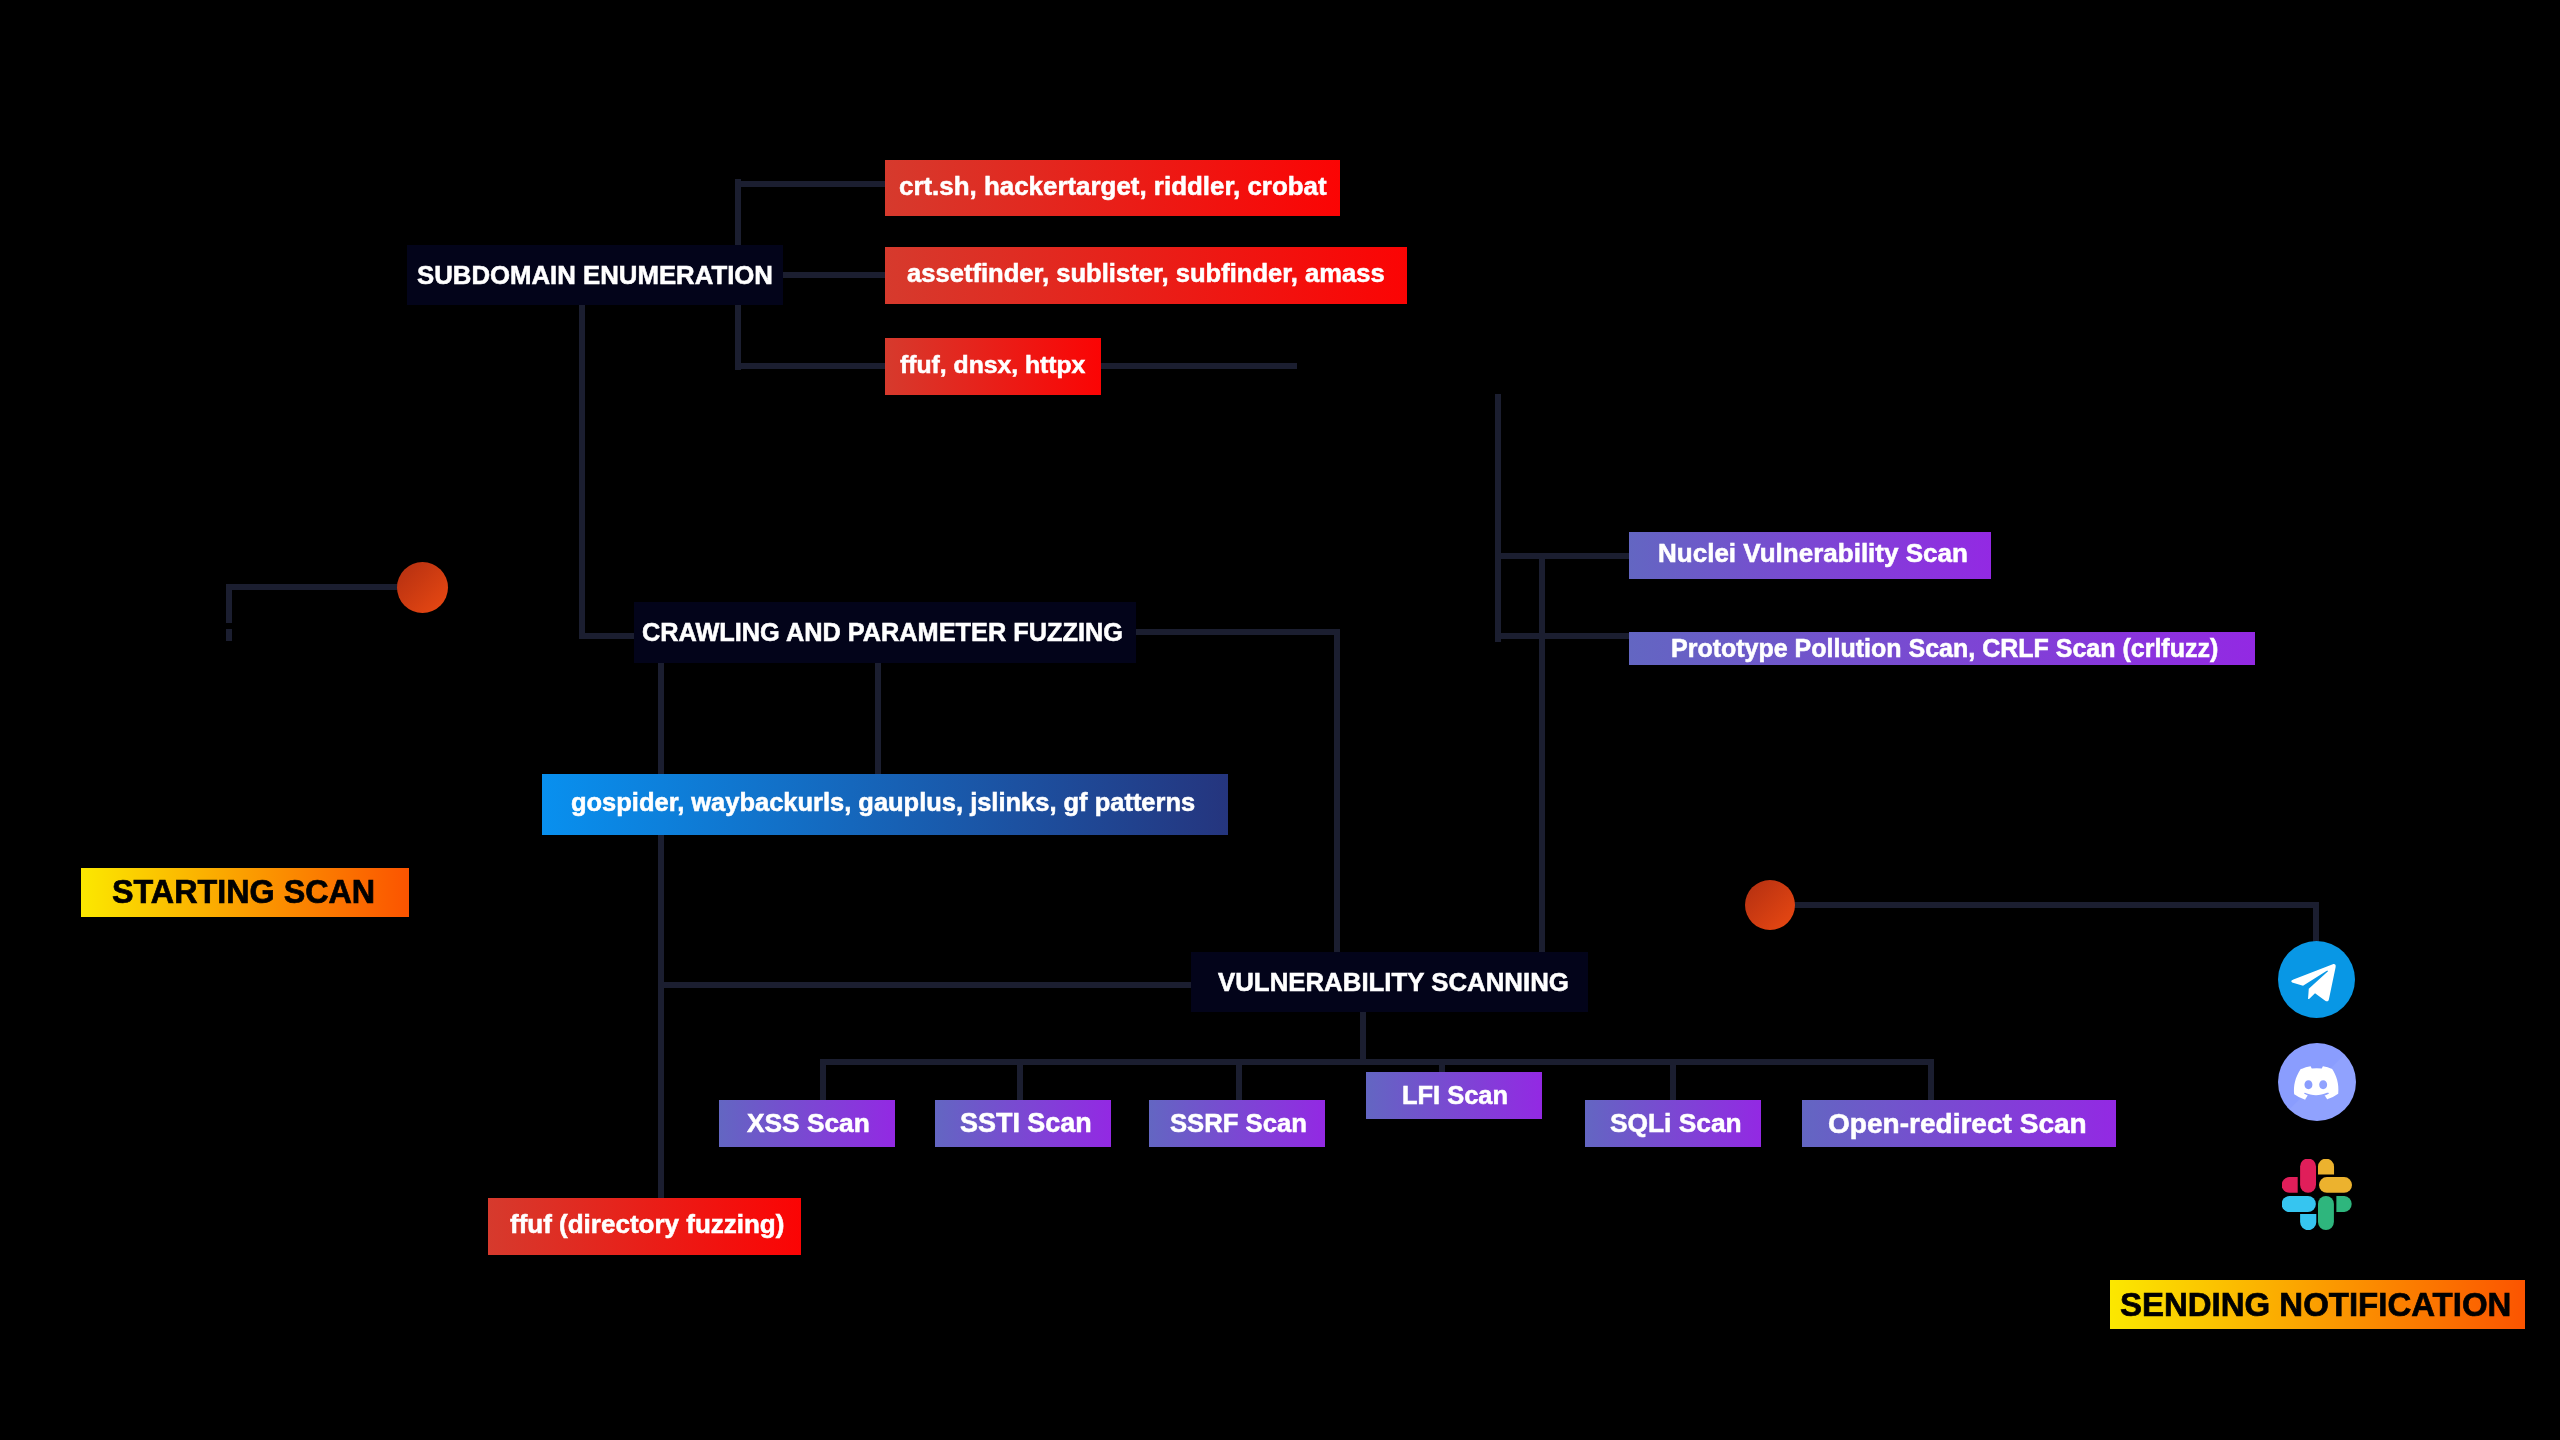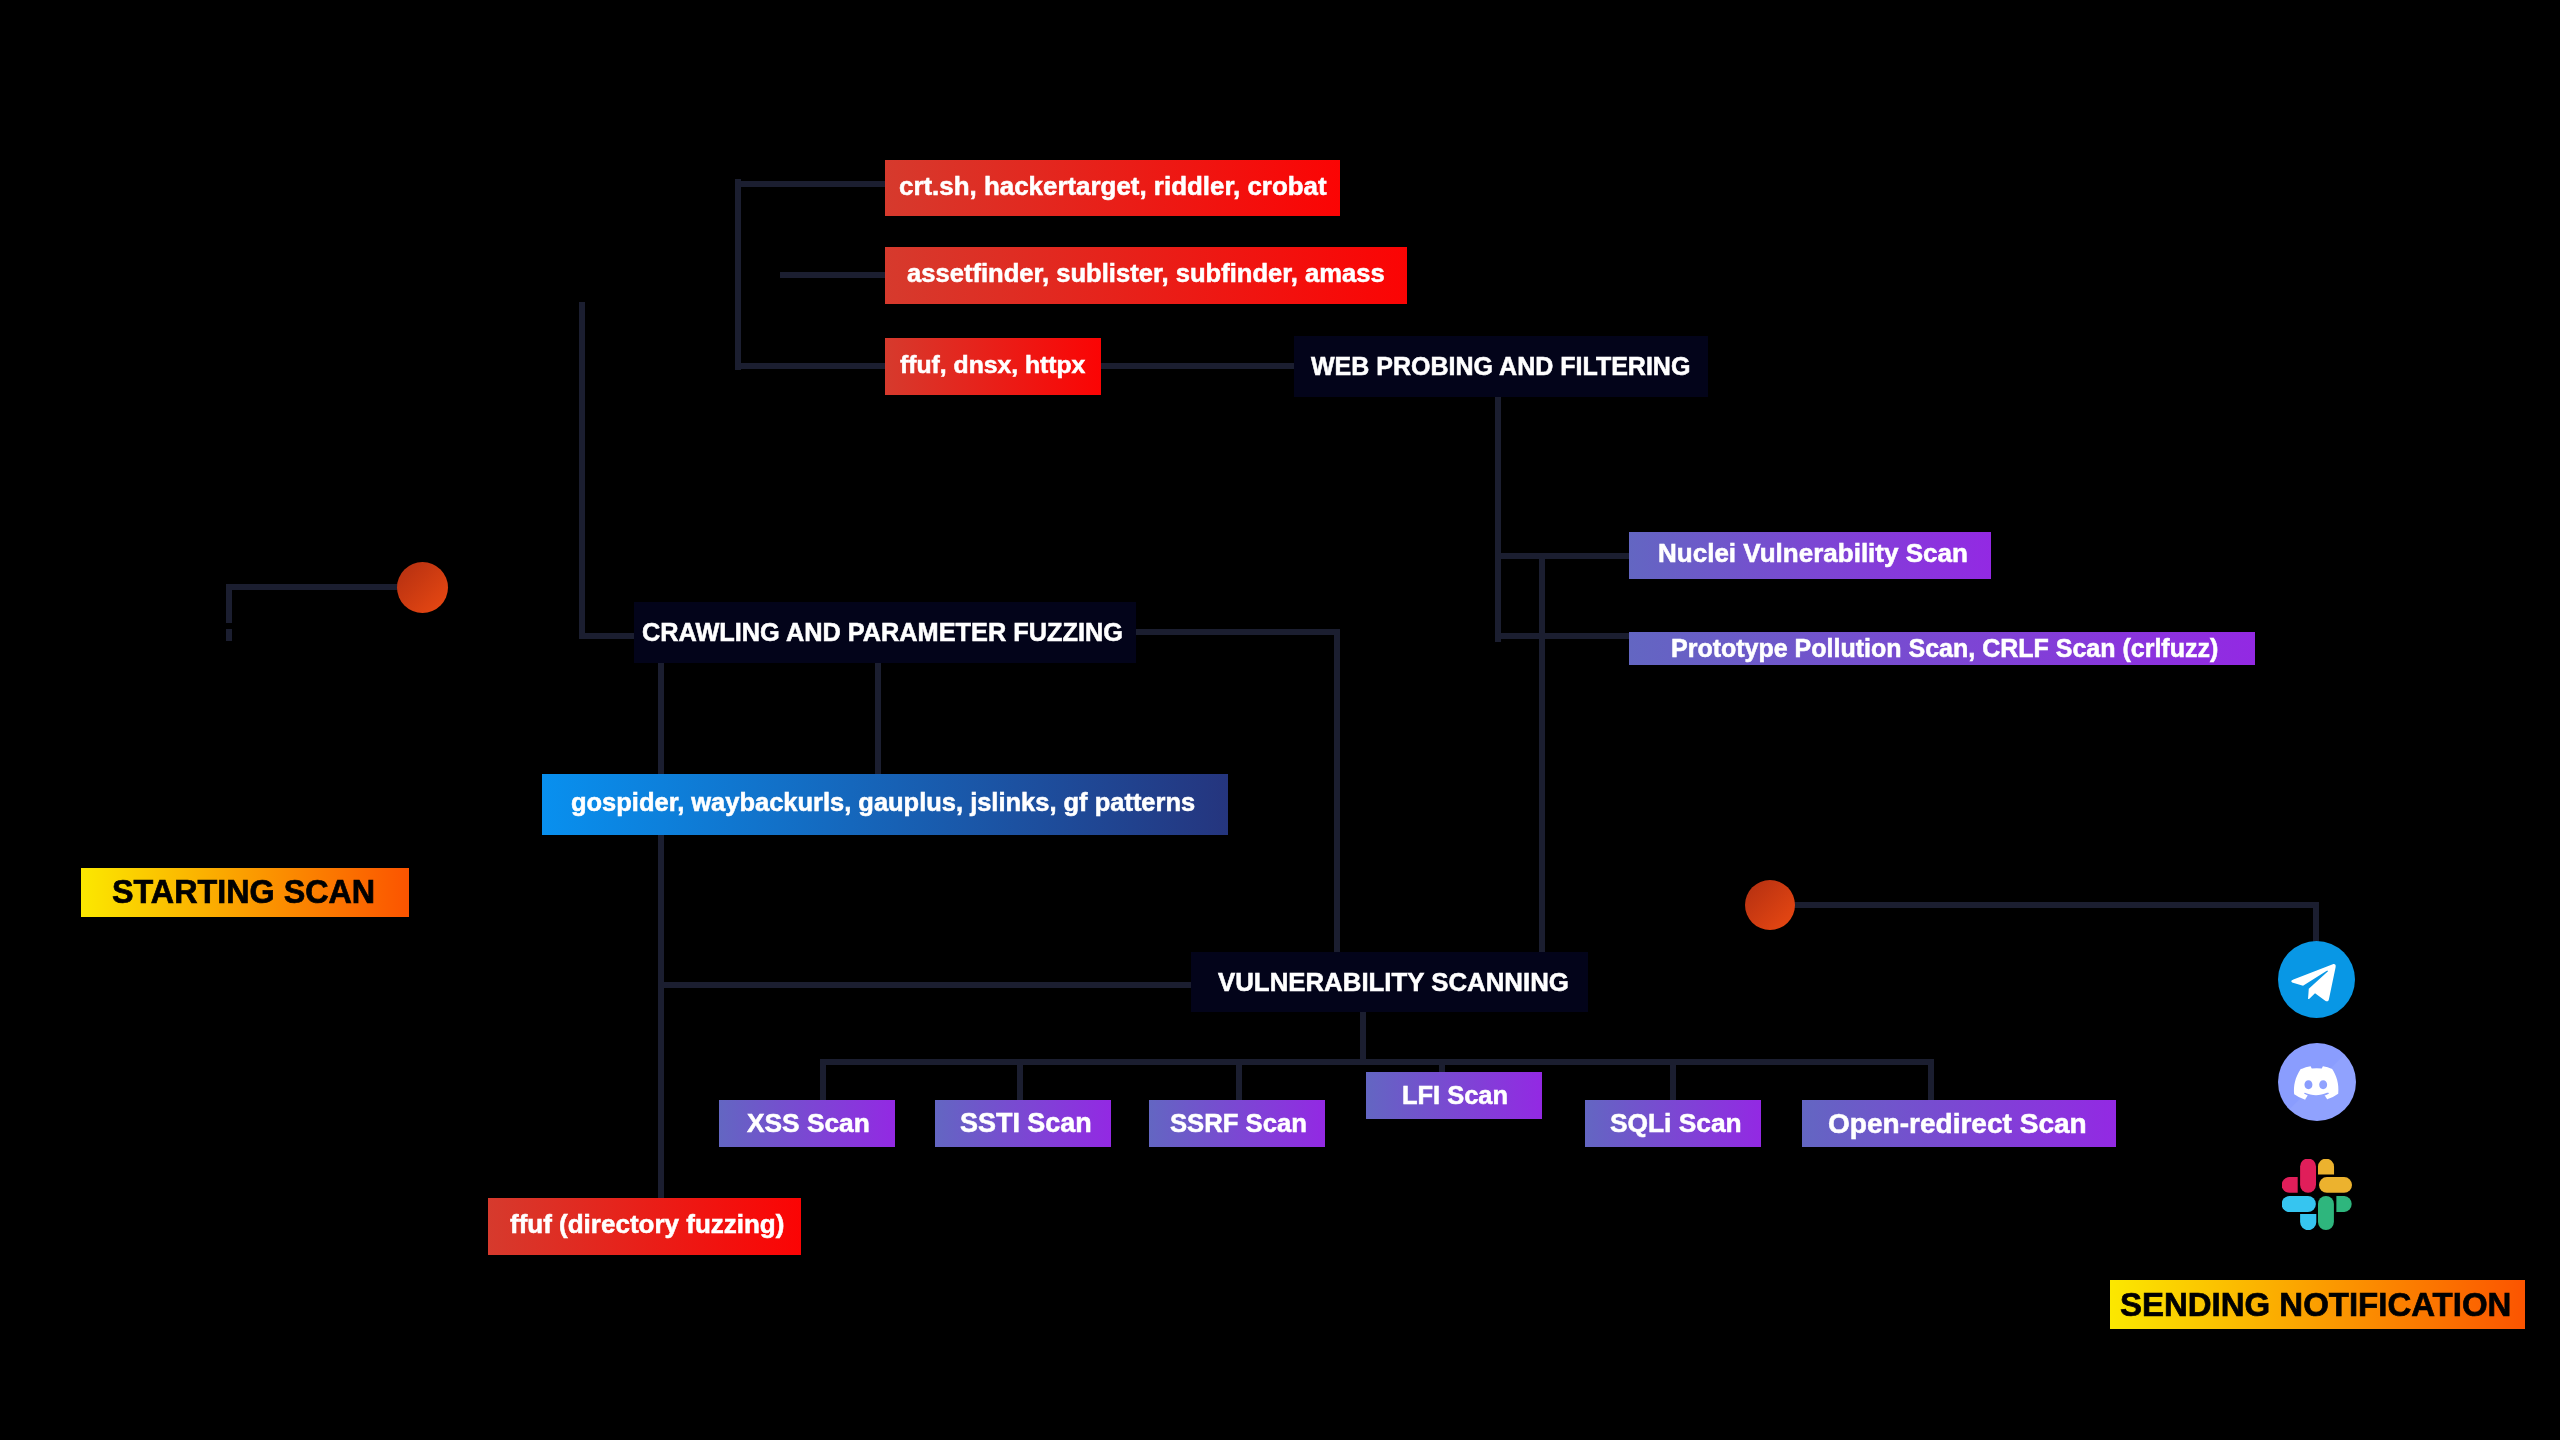--- a/index.html
+++ b/index.html
@@ -47,22 +47,22 @@
       <rect x="1236" y="1059" width="6" height="44" fill="#1b1e30"></rect>
       <rect x="1439" y="1059" width="6" height="44" fill="#1b1e30"></rect>
       <rect x="1670" y="1059" width="6" height="44" fill="#1b1e30"></rect>
       <rect x="1928" y="1059" width="6" height="44" fill="#1b1e30"></rect>
       <rect x="226" y="584" width="175" height="6" fill="#1b1e30"></rect>
       <rect x="226" y="584" width="6" height="39" fill="#1b1e30"></rect>
       <rect x="226" y="629" width="6" height="12" fill="#1b1e30"></rect>
       <rect x="1792" y="902" width="527" height="6" fill="#1b1e30"></rect>
       <rect x="2313" y="902" width="6" height="42" fill="#1b1e30"></rect>
     </svg>
-    <div class="node stage-node" style="left: 1294px; top: 336px; width: 414px; height: 61px; font-size: 25.03px; background: rgb(3, 4, 26);">
-      <span>WEB PROBING AND FILTERING</span>
+<div class="node stage-node" style="left: 407px; top: 245px; width: 376px; height: 60px; font-size: 25.77px; background: rgb(3, 4, 26);">
+      <span>SUBDOMAIN ENUMERATION</span>
     </div>
     <div class="node stage-node" style="left: 634px; top: 602px; width: 502px; height: 61px; font-size: 25.32px; background: rgb(3, 4, 26);">
       <span style="transform: translateZ(0px) translate(-3px, 0px);">CRAWLING AND PARAMETER FUZZING</span>
     </div>
     <div class="node stage-node" style="left: 1191px; top: 952px; width: 397px; height: 60px; font-size: 25.82px; background: rgb(3, 4, 26);">
       <span style="transform: translateZ(0px) translate(4px, 0px);">VULNERABILITY SCANNING</span>
     </div>
     <div class="node tool-node" style="left: 885px; top: 160px; width: 455px; height: 56px; font-size: 25.91px; background: linear-gradient(90deg, rgb(214, 58, 45) 0%, rgb(251, 4, 4) 100%);">
       <span style="transform: translateZ(0px) translate(0px, -2px);">crt.sh, hackertarget, riddler, crobat</span>
     </div>

